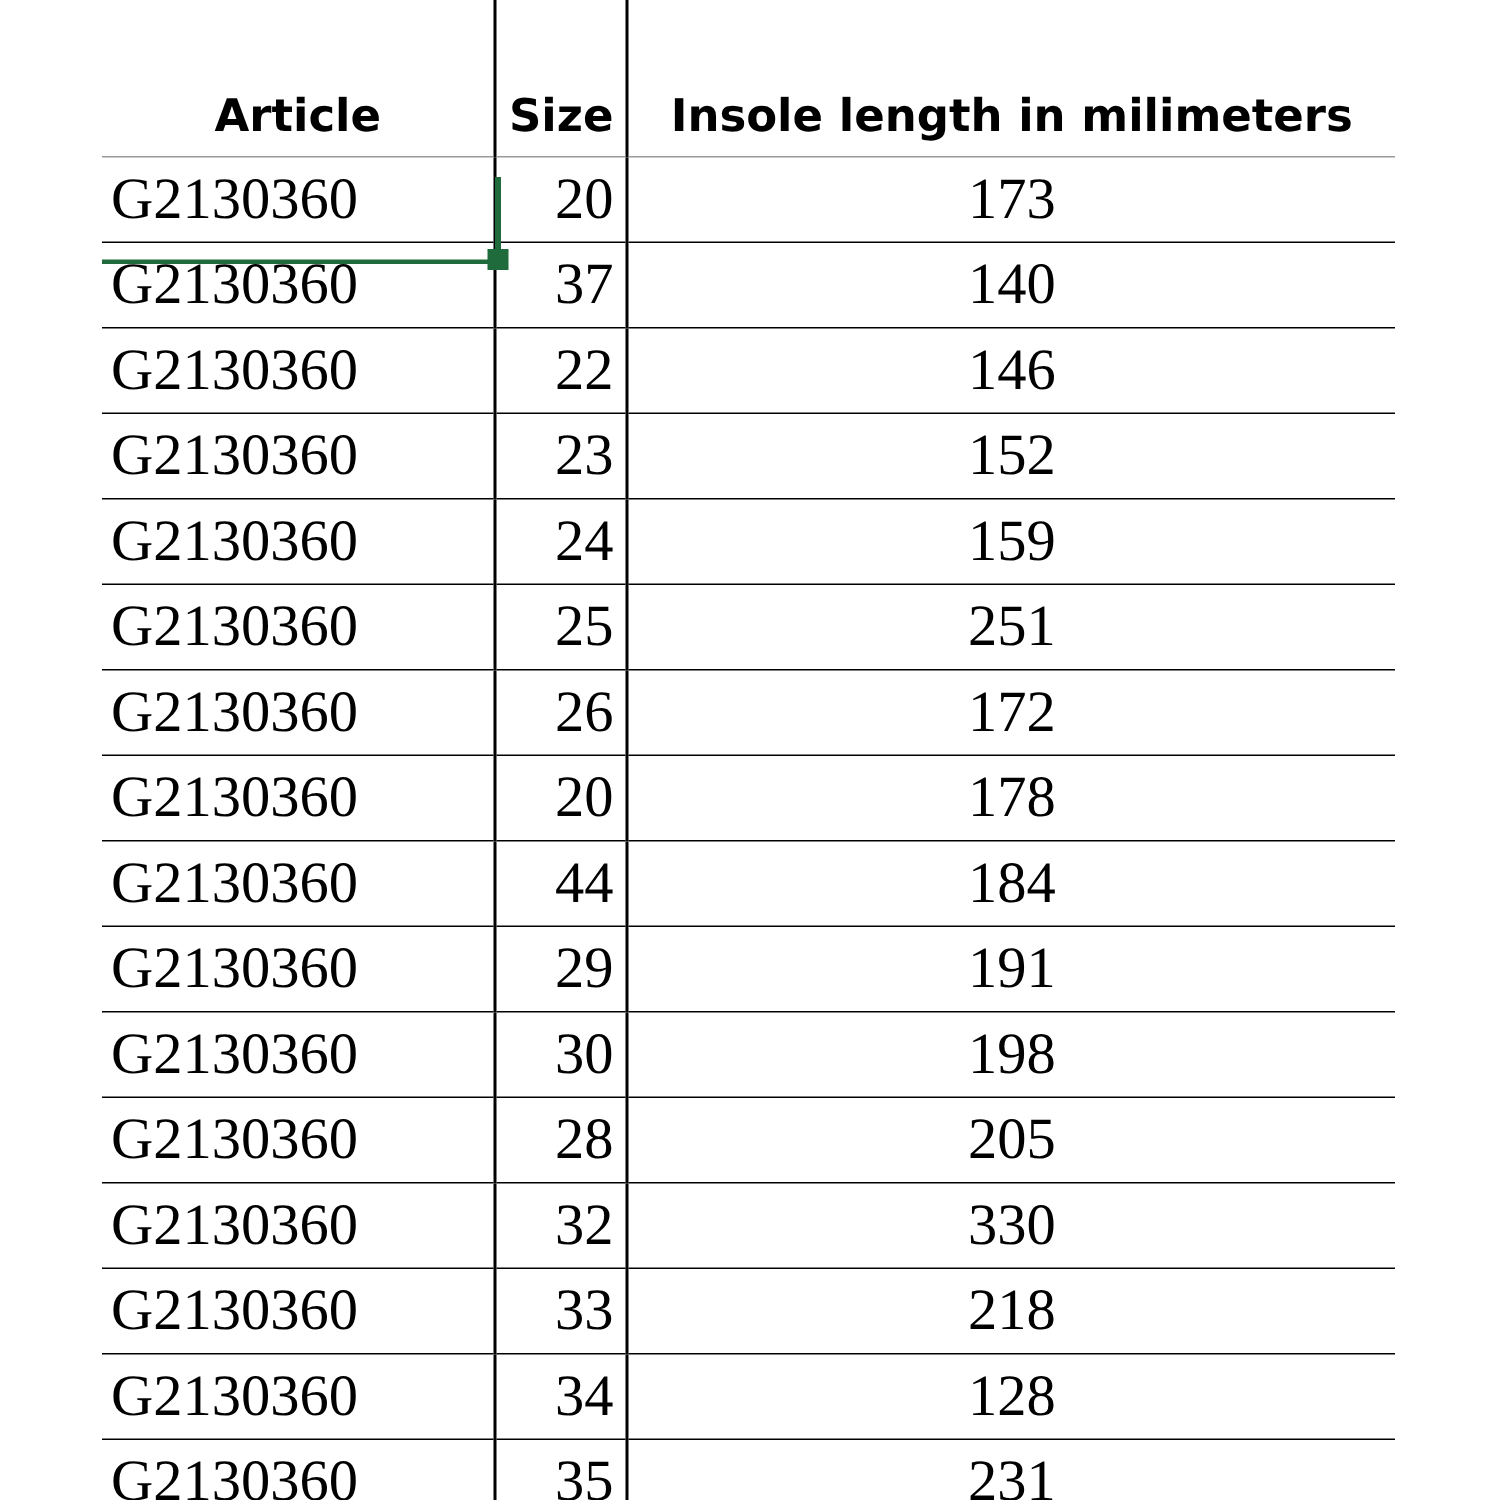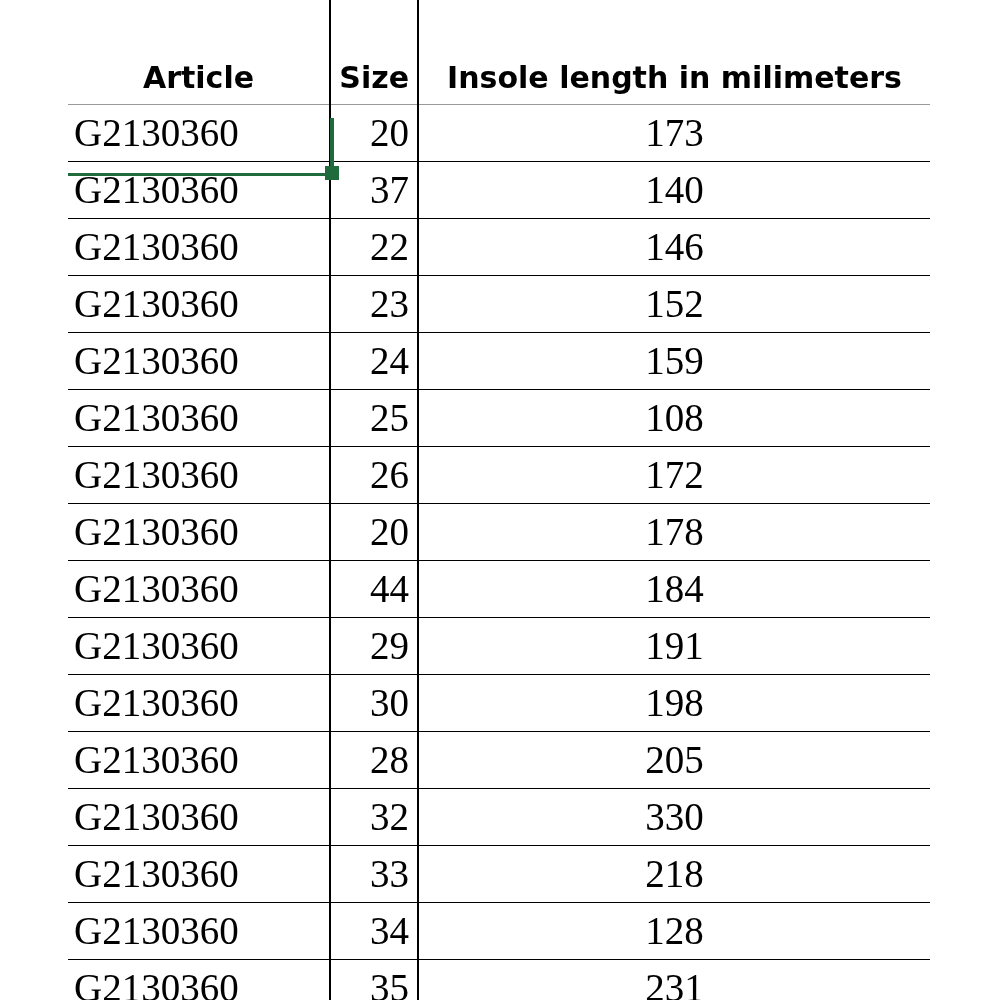--- a/index.html
+++ b/index.html
@@ -149,21 +149,21 @@
         <td class="insole">152</td>
       </tr>
       <tr>
         <td class="article">G2130360</td>
         <td class="size">24</td>
         <td class="insole">159</td>
       </tr>
       <tr>
         <td class="article">G2130360</td>
         <td class="size">25</td>
-        <td class="insole">108</td>
+        <td class="insole">251</td>
       </tr>
       <tr>
         <td class="article">G2130360</td>
         <td class="size">26</td>
         <td class="insole">172</td>
       </tr>
       <tr>
         <td class="article">G2130360</td>
         <td class="size">20</td>
         <td class="insole">178</td>

